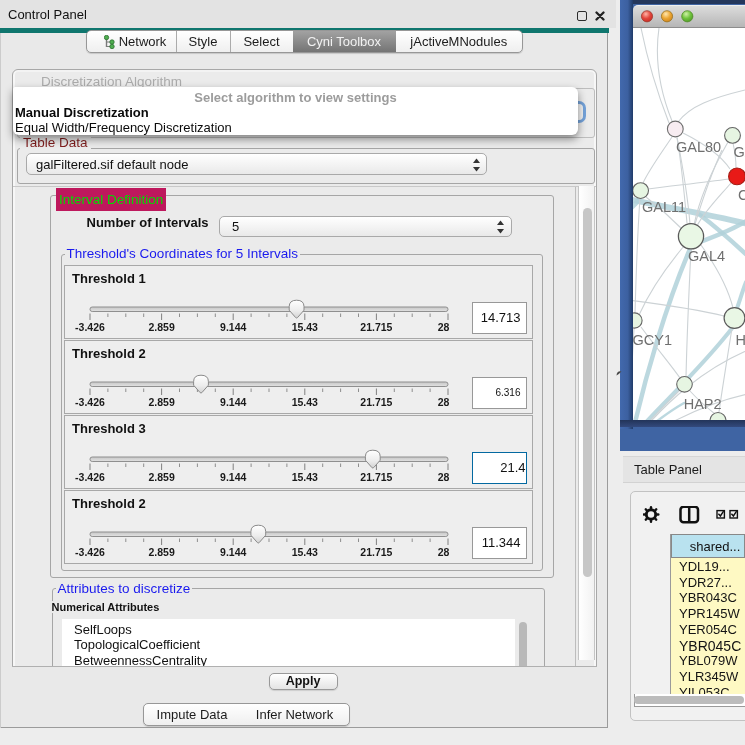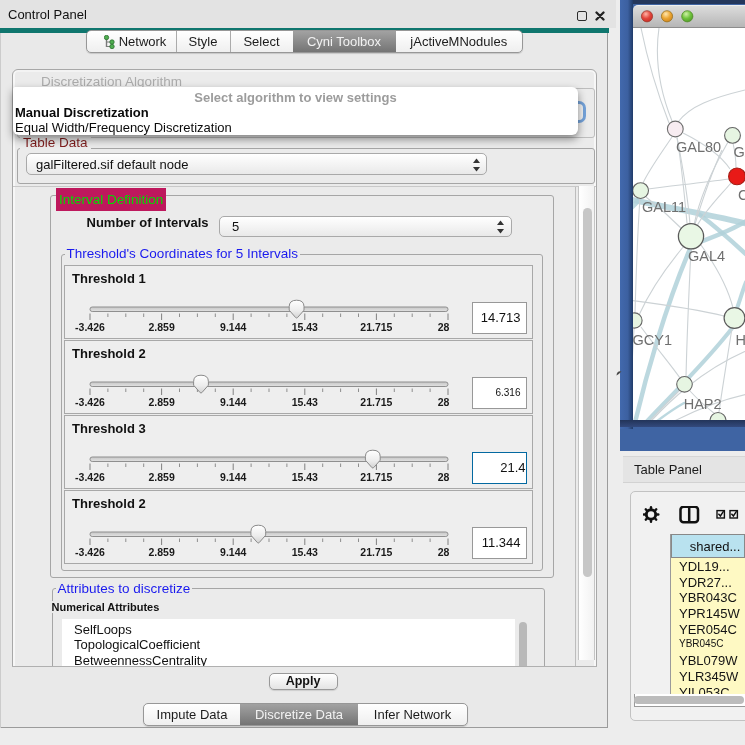--- a/index.html
+++ b/index.html
@@ -221,21 +221,20 @@
     </div>
     <div class="abs" style="left:507px;top:436px;width:8.5px;height:60px;background:#b9b9b9;border-radius:4.5px"></div>
   </div>
 <div class="abs" style="left:13px;top:185.5px;width:583px;height:1px;background:#c9c9c9"></div>
 <div class="abs" style="left:577.5px;top:186px;width:17.5px;height:474px;background:linear-gradient(to right,#ffffff,#f2f2f2);border-left:1px solid #c4c4c4;border-right:1px solid #c4c4c4;box-sizing:border-box"></div>
 <div class="abs" style="left:583px;top:208px;width:8.5px;height:369px;background:#c6c6c6;border-radius:4.5px"></div>
 <div class="abs" style="left:11.5px;top:666px;width:585px;height:31px;background:#e9e9e9;border-top:1px solid #b0b0b0"></div>
 <div class="abs" style="left:268.5px;top:672.5px;width:67px;height:15.5px;border:1px solid #999;border-radius:5px;background:linear-gradient(#ffffff,#e4e4e4);font-size:12.5px;font-weight:bold;color:#111;text-align:center;line-height:15px;box-shadow:0 1px 1px rgba(0,0,0,0.12)">Apply</div>
 <div class="seg" style="left:143px;top:702.5px;height:21px">
     <div style="width:96px">Impute Data</div>
-    <div class="sel" style="width:118px">Discretize Data</div>
     <div style="width:109px">Infer Network</div>
   </div>
 <svg class="abs" style="left:615.5px;top:369px;z-index:20" width="6" height="7" viewBox="0 0 6 7">
     <path d="M0.5,6.5 Q1,1.5 5.5,2.5 L2.8,5 Z" fill="#4a4a4a"></path>
   </svg>
 <div class="abs" style="left:620px;top:0;width:125px;height:451px;background:#3f64a3">
     <div class="abs" style="left:0;top:0;width:125px;height:4px;background:#24375c"></div>
     <div class="abs" style="left:0;top:0;width:13px;height:429px;background:linear-gradient(to right,#4269ad,#3c60a0 60%,#24406f 95%,#1f3a69)"></div>
   </div>
 <div class="abs" style="left:632.5px;top:5px;width:112.5px;height:22.5px;background:linear-gradient(#dcdcdc,#b6b6b6);border-bottom:1px solid #8d8d8d;border-top-left-radius:5px;border-top:1px solid #efefef;box-sizing:border-box"></div>
@@ -368,21 +367,21 @@
     <div class="abs" style="left:8px;top:25.5px;font-size:13px;color:#141414;white-space:nowrap">YDL19...</div>
     <div class="abs" style="left:81.5px;top:25.5px;font-size:13px;color:#141414;white-space:nowrap">YDL1</div>
     <div class="abs" style="left:8px;top:41.2px;font-size:13px;color:#141414;white-space:nowrap">YDR27...</div>
     <div class="abs" style="left:81.5px;top:41.2px;font-size:13px;color:#141414;white-space:nowrap">YDR2</div>
     <div class="abs" style="left:8px;top:56.9px;font-size:13px;color:#141414;white-space:nowrap">YBR043C</div>
     <div class="abs" style="left:81.5px;top:56.9px;font-size:13px;color:#141414;white-space:nowrap">YBR0</div>
     <div class="abs" style="left:8px;top:72.6px;font-size:13px;color:#141414;white-space:nowrap">YPR145W</div>
     <div class="abs" style="left:81.5px;top:72.6px;font-size:13px;color:#141414;white-space:nowrap">YPR1</div>
     <div class="abs" style="left:8px;top:88.3px;font-size:13px;color:#141414;white-space:nowrap">YER054C</div>
     <div class="abs" style="left:81.5px;top:88.3px;font-size:13px;color:#141414;white-space:nowrap">YER0</div>
-    <div class="abs" style="left:8px;top:104.0px;font-size:10px;color:#141414;white-space:nowrap">YBR045C</div>
+    <div class="abs" style="left:8px;top:104.0px;font-size:14px;color:#141414;white-space:nowrap">YBR045C</div>
     <div class="abs" style="left:81.5px;top:104.0px;font-size:13px;color:#141414;white-space:nowrap">YBR0</div>
     <div class="abs" style="left:8px;top:119.7px;font-size:13px;color:#141414;white-space:nowrap">YBL079W</div>
     <div class="abs" style="left:81.5px;top:119.7px;font-size:13px;color:#141414;white-space:nowrap">YBL0</div>
     <div class="abs" style="left:8px;top:135.4px;font-size:13px;color:#141414;white-space:nowrap">YLR345W</div>
     <div class="abs" style="left:81.5px;top:135.4px;font-size:13px;color:#141414;white-space:nowrap">YLR3</div>
     <div class="abs" style="left:8px;top:151.1px;font-size:13px;color:#141414;white-space:nowrap">YIL053C</div>
     <div class="abs" style="left:81.5px;top:151.1px;font-size:13px;color:#141414;white-space:nowrap">YIL0</div>
   </div>
 <div class="abs" style="left:633.5px;top:694px;width:112px;height:13px;background:#ffffff;border-left:1px solid #9a9a9a;border-bottom:1px solid #9a9a9a;box-sizing:border-box"></div>
 <div class="abs" style="left:634px;top:695.8px;width:110px;height:8.5px;background:#bcbcbc;border-radius:4.5px"></div>

